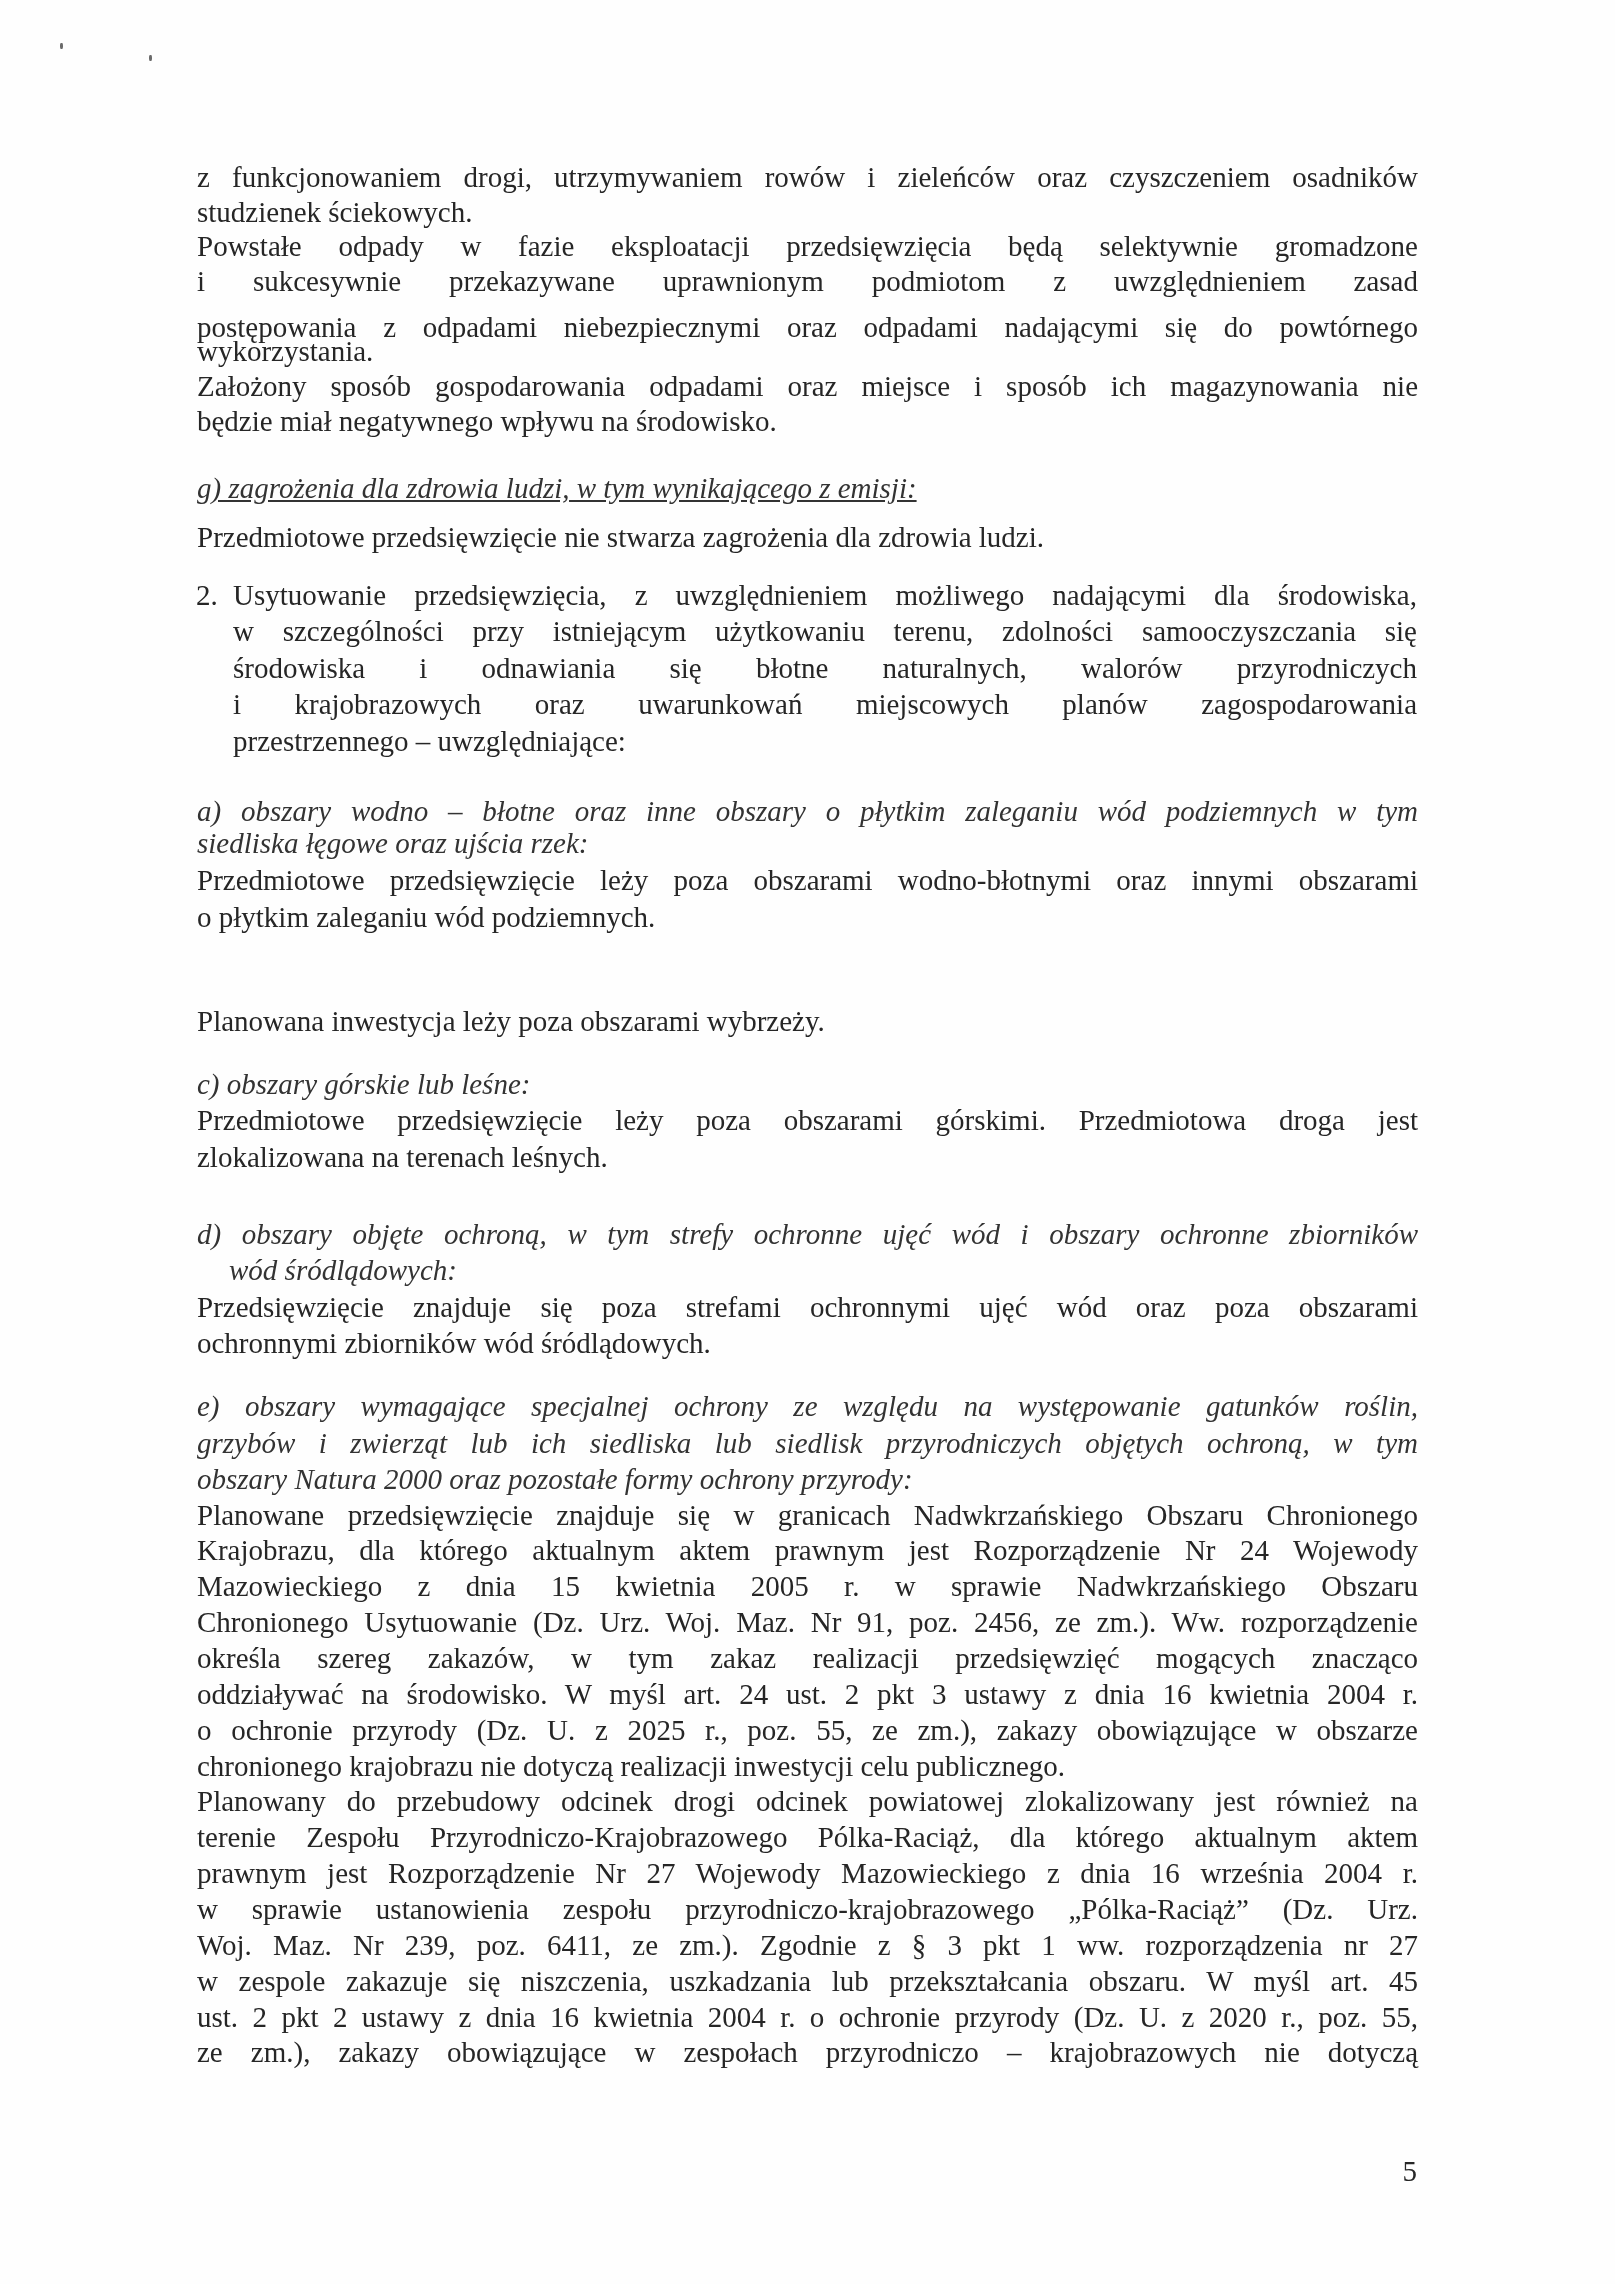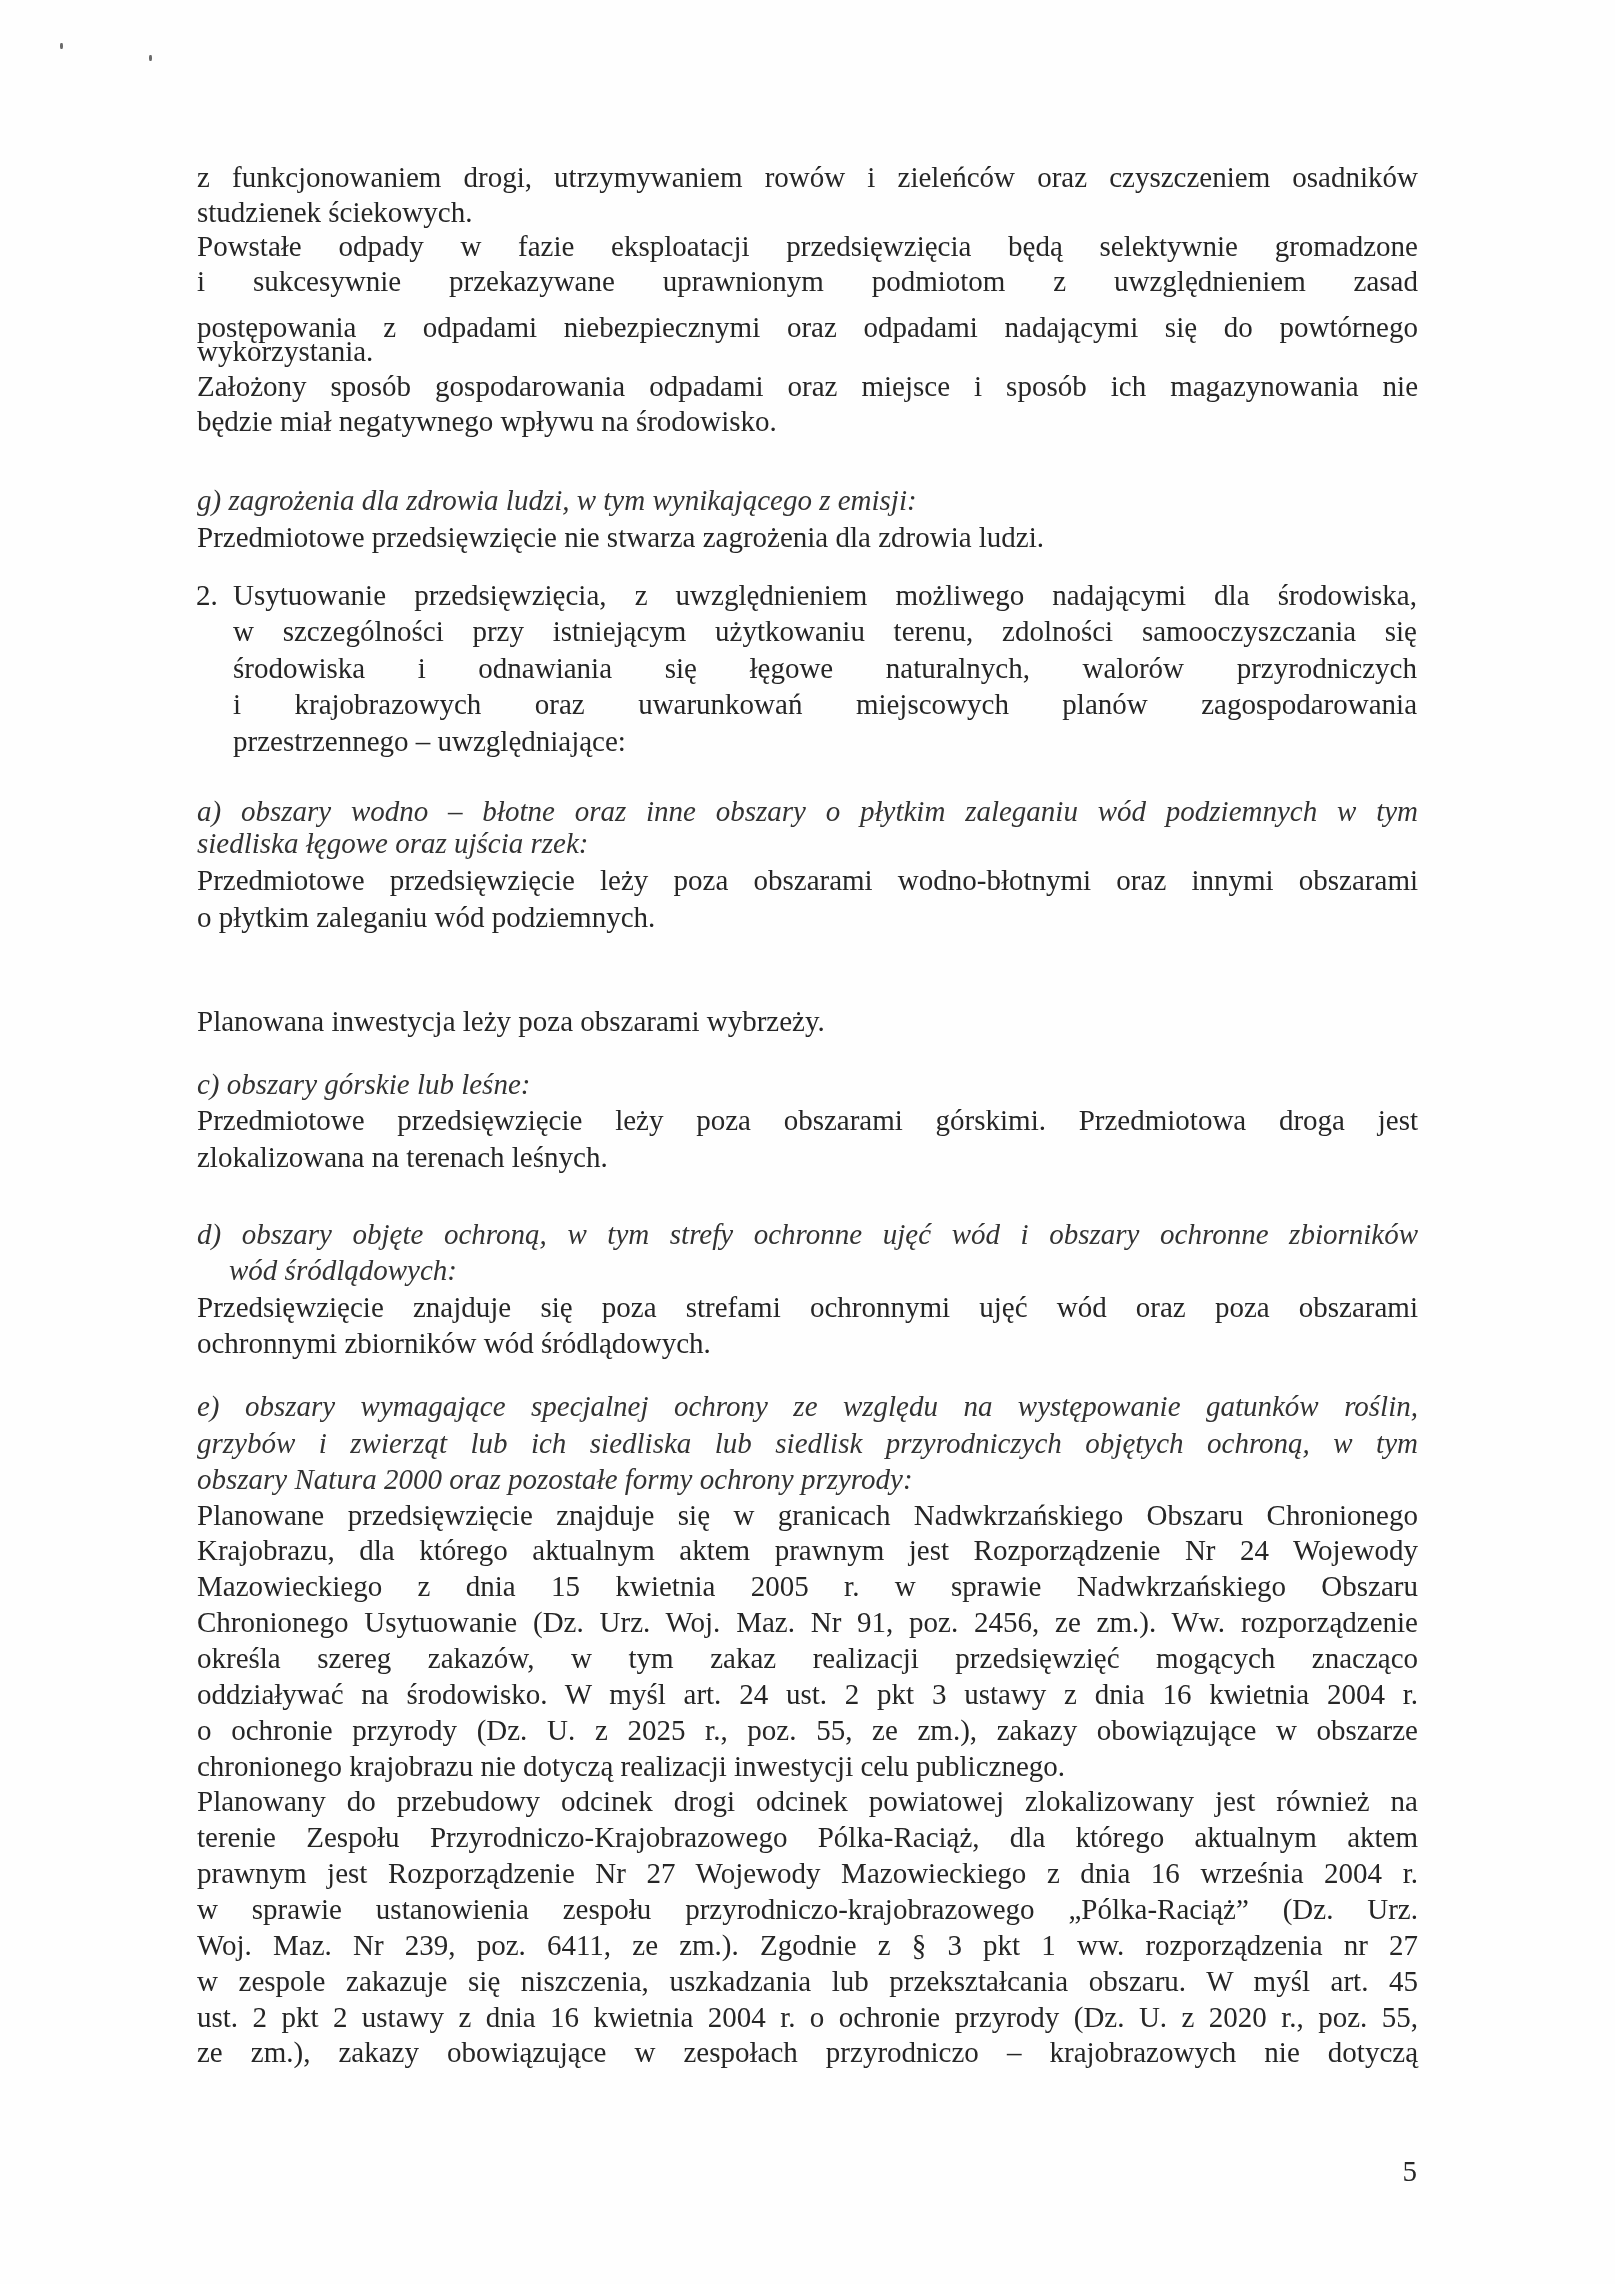--- a/index.html
+++ b/index.html
@@ -76,29 +76,29 @@
   <div class="line last" style="top:194px;">studzienek ściekowych.</div>
 
   <div class="line" style="top: 228px; word-spacing: 0px;">Powstałe odpady w fazie eksploatacji przedsięwzięcia będą selektywnie gromadzone</div>
   <div class="line" style="top: 263px; word-spacing: 0px;">i sukcesywnie przekazywane uprawnionym podmiotom z uwzględnieniem zasad</div>
   <div class="line" style="top: 309px; word-spacing: 0px;">postępowania z odpadami niebezpiecznymi oraz odpadami nadającymi się do powtórnego</div>
   <div class="line last" style="top:333px;">wykorzystania.</div>
 
   <div class="line" style="top: 368px; word-spacing: 0px;">Założony sposób gospodarowania odpadami oraz miejsce i sposób ich magazynowania nie</div>
   <div class="line last" style="top:403px;">będzie miał negatywnego wpływu na środowisko.</div>
 
-  <div class="line it last" style="top:482px;">g) zagrożenia dla zdrowia ludzi, w tym wynikającego z emisji:</div>
+  <div class="line it last" style="top:470px;text-decoration:underline;">g) zagrożenia dla zdrowia ludzi, w tym wynikającego z emisji:</div>
   <div class="line last" style="top:519px;">Przedmiotowe przedsięwzięcie nie stwarza zagrożenia dla zdrowia ludzi.</div>
 
   <div class="line indent" style="top:577px;">
     <span class="num">2.</span>
     <span style="word-spacing: 0px;">Usytuowanie przedsięwzięcia, z uwzględnieniem możliwego nadającymi dla środowiska,</span>
   </div>
   <div class="line indent" style="top: 613px; word-spacing: 0px;">w szczególności przy istniejącym użytkowaniu terenu, zdolności samooczyszczania się</div>
-  <div class="line indent" style="top: 650px; word-spacing: 0px;">środowiska i odnawiania się łęgowe naturalnych, walorów przyrodniczych</div>
+  <div class="line indent" style="top: 650px; word-spacing: 0px;">środowiska i odnawiania się błotne naturalnych, walorów przyrodniczych</div>
   <div class="line indent" style="top: 686px; word-spacing: 0px;">i krajobrazowych oraz uwarunkowań miejscowych planów zagospodarowania</div>
   <div class="line indent last" style="top:723px;">przestrzennego – uwzględniające:</div>
 
   <div class="line it" style="top: 793px; word-spacing: 0px;">a) obszary wodno – błotne oraz inne obszary o płytkim zaleganiu wód podziemnych w tym</div>
   <div class="line it last" style="top:825px;">siedliska łęgowe oraz ujścia rzek:</div>
   <div class="line" style="top: 862px; word-spacing: 0px;">Przedmiotowe przedsięwzięcie leży poza obszarami wodno-błotnymi oraz innymi obszarami</div>
   <div class="line last" style="top:899px;">o płytkim zaleganiu wód podziemnych.</div>
 
   <div class="line last" style="top:1003px;">Planowana inwestycja leży poza obszarami wybrzeży.</div>
 

